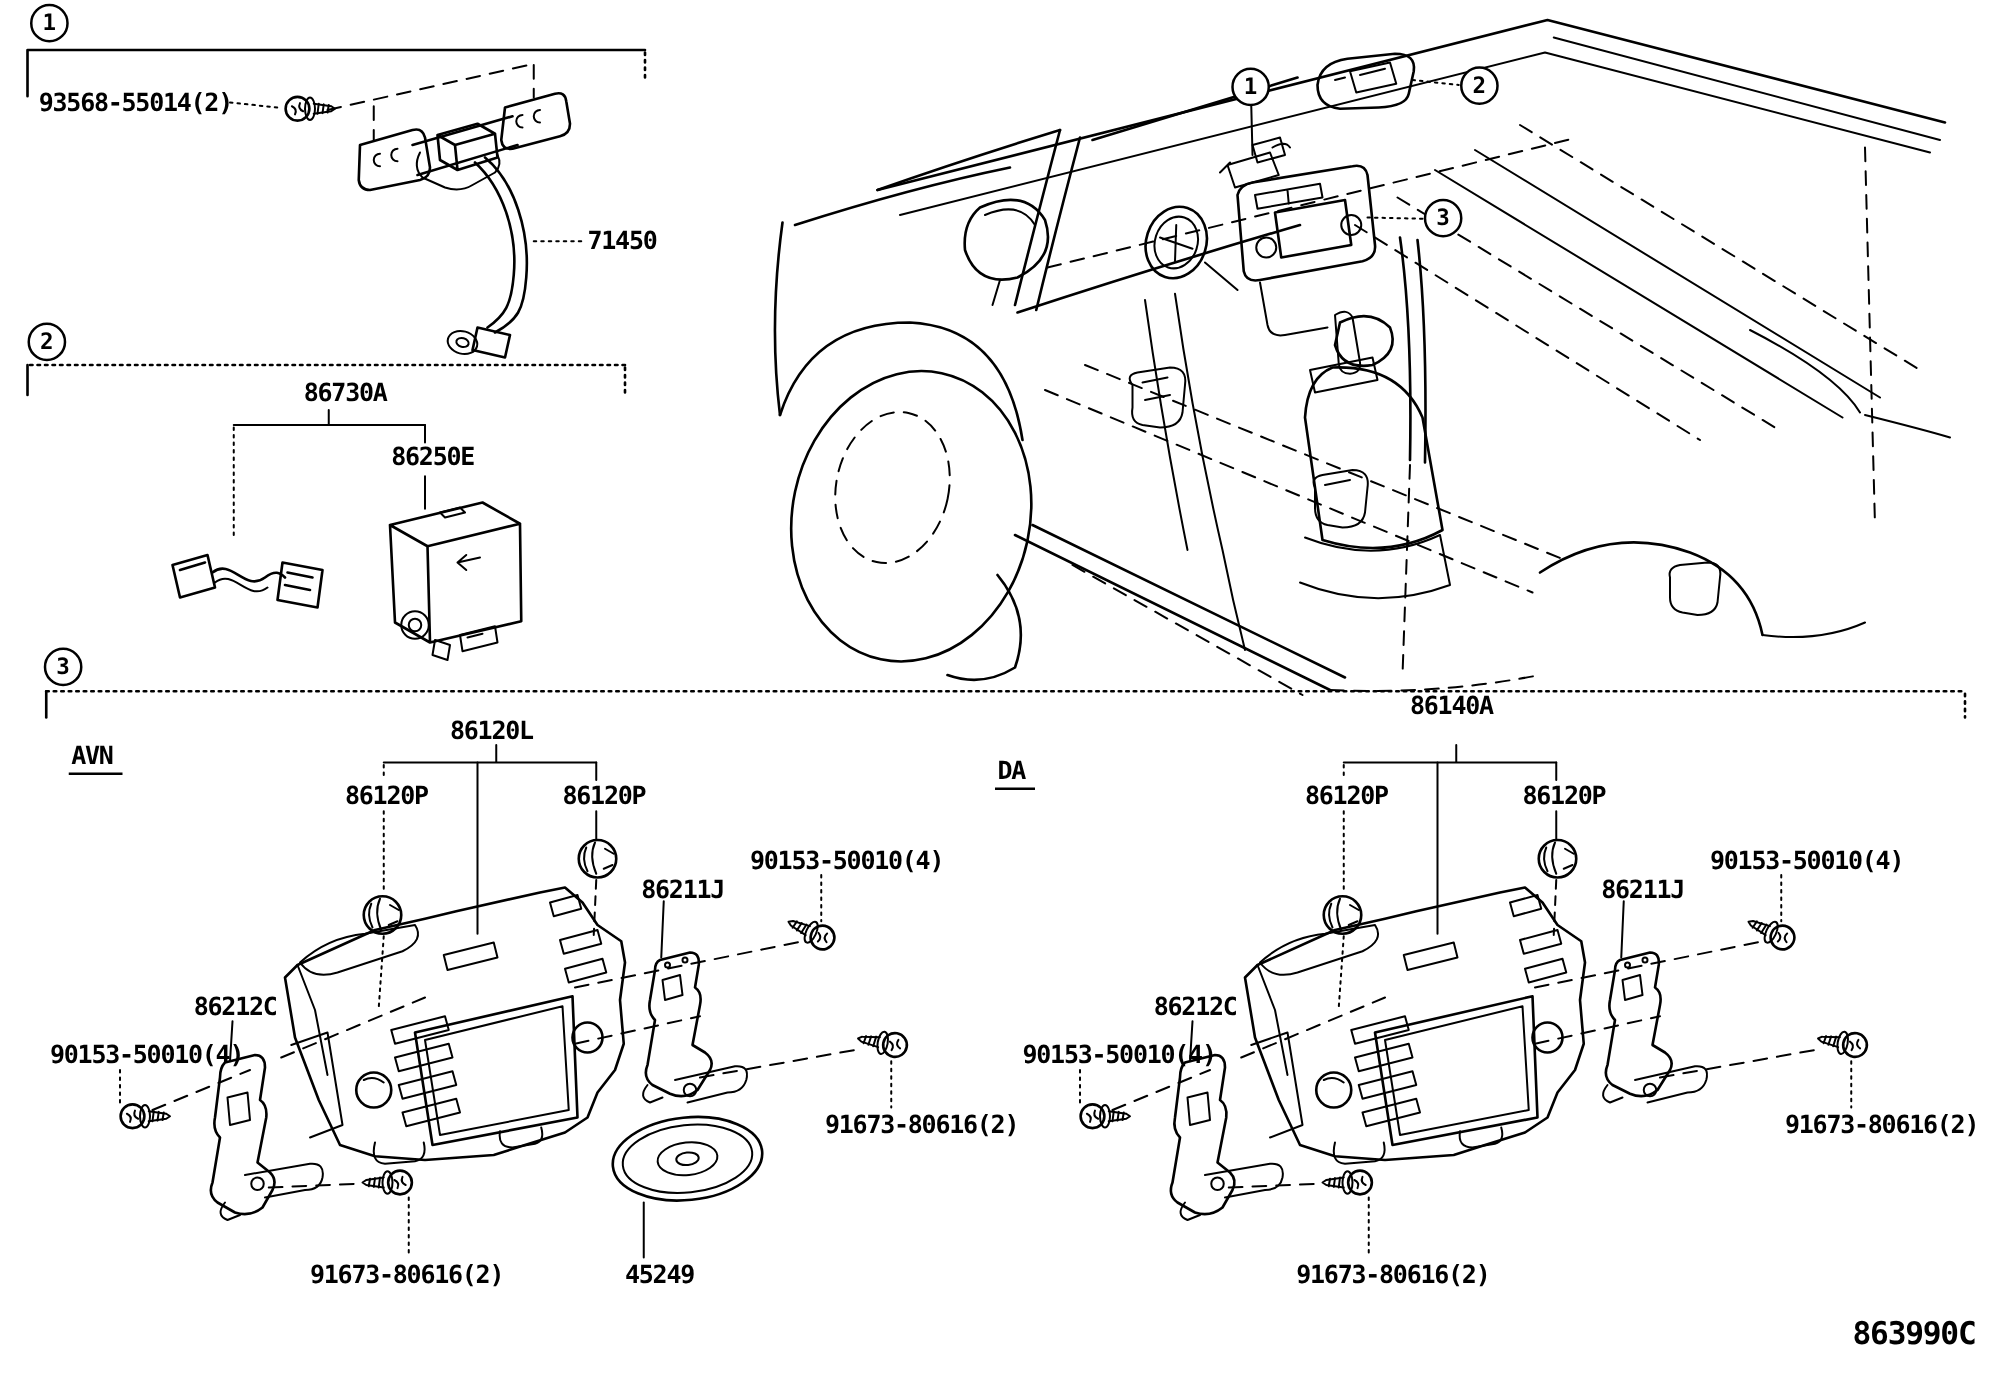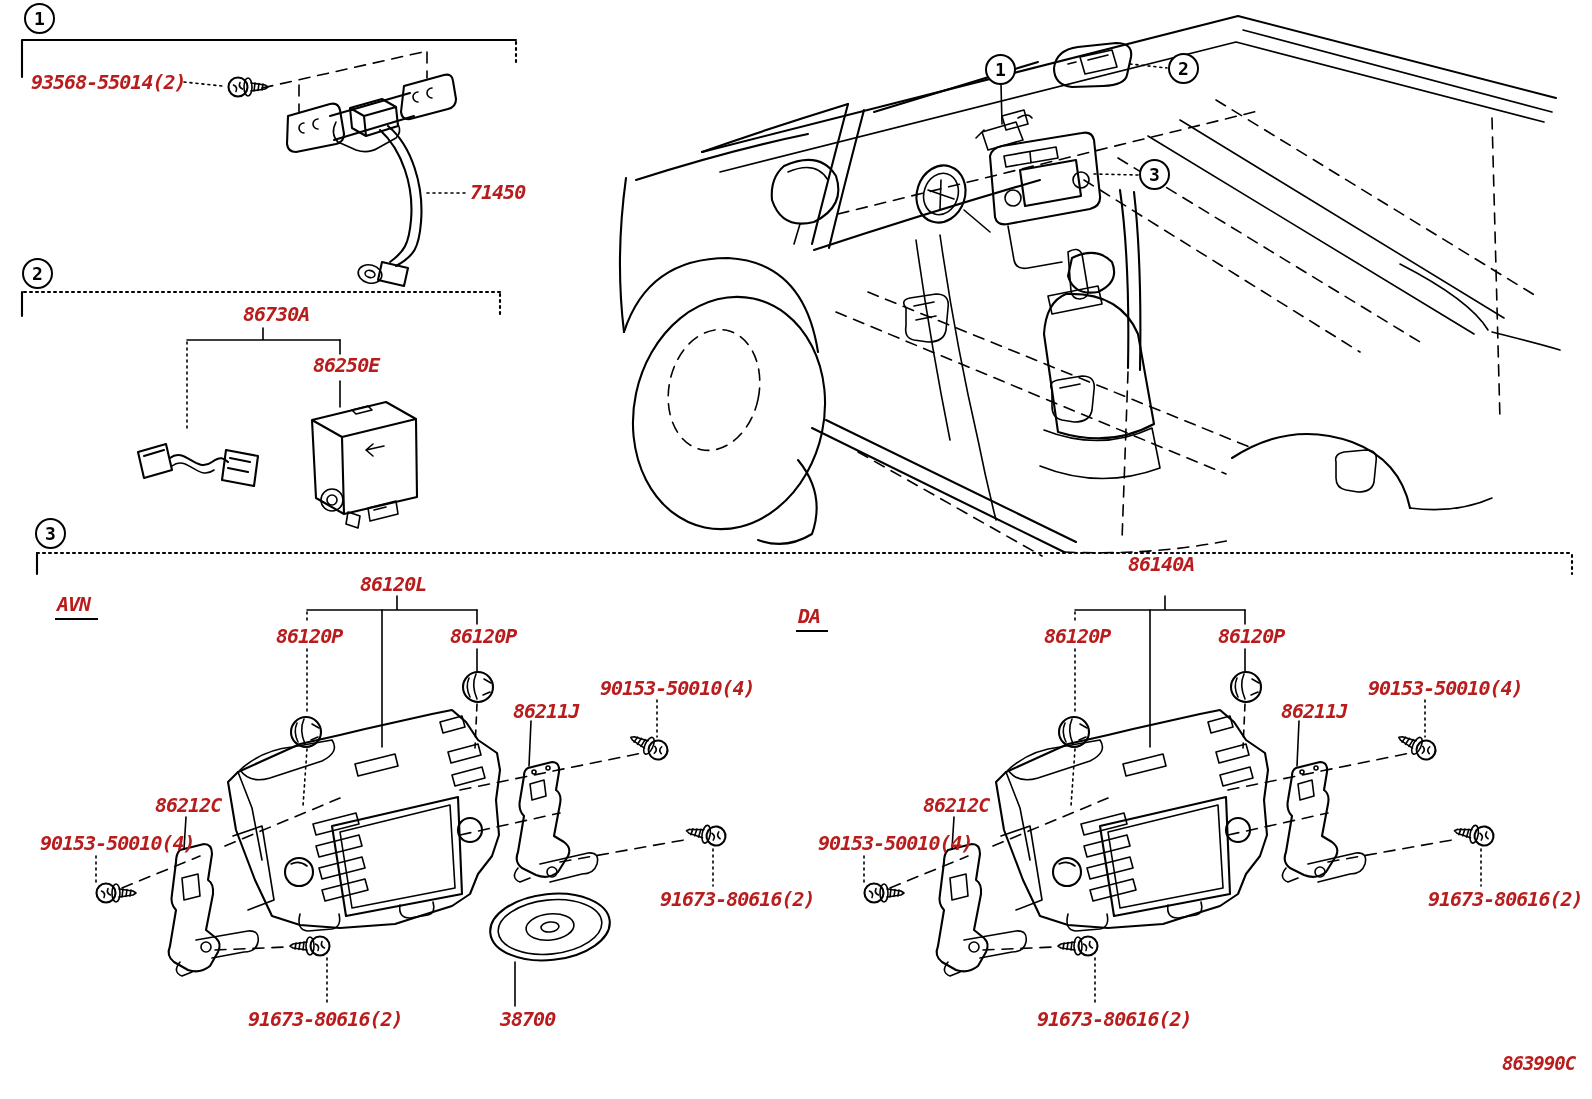--- a/index.html
+++ b/index.html
@@ -5,22 +5,22 @@
   html,body{margin:0;padding:0;background:#fff;}
   #stage{position:relative;width:1592px;height:1099px;background:#fff;overflow:hidden;
          font-family:"DejaVu Sans Mono",monospace;}
   #art{position:absolute;left:0;top:0;}
   .s{stroke:#000;fill:none;stroke-width:2.1;stroke-linejoin:round;stroke-linecap:round;}
   .thin{stroke-width:1.6;}
   .dash{stroke-dasharray:11 8;}
   .fdash{stroke-dasharray:7 6;}
   .dot{stroke-dasharray:2 4;}
   .lbl{position:absolute;font-weight:700;font-size:20px;line-height:1;letter-spacing:-1px;
-       color:#b91c1c;white-space:nowrap;font-style:italic;}
-  .small{font-size:19px;margin-left:20px;}
+       color:#000000;white-space:nowrap;}
+  .small{font-size:25px;}
   .variant{border-bottom:2px solid #000;padding:0 8px 4px 2px;margin-top:24px;}
   .callout{position:absolute;width:27px;height:27px;border:2.5px solid #000;border-radius:50%;
            display:flex;align-items:center;justify-content:center;background:#fff;
            font-weight:700;font-size:18px;letter-spacing:0;color:#000;}
 </style>
 </head>
 <body>
 
 <div id="stage">
 
@@ -258,21 +258,21 @@
 
 <div class="lbl" style="left:360px;top:574px">86120L</div>
 <div class="lbl" style="left:276px;top:626px">86120P</div>
 <div class="lbl" style="left:450px;top:626px">86120P</div>
 <div class="lbl" style="left:513px;top:701px">86211J</div>
 <div class="lbl" style="left:600px;top:678px">90153-50010(4)</div>
 <div class="lbl" style="left:155px;top:795px">86212C</div>
 <div class="lbl" style="left:40px;top:833px">90153-50010(4)</div>
 <div class="lbl" style="left:248px;top:1009px">91673-80616(2)</div>
 <div class="lbl" style="left:660px;top:889px">91673-80616(2)</div>
-<div class="lbl" style="left:500px;top:1009px">38700</div>
+<div class="lbl" style="left:500px;top:1009px">45249</div>
 
 <div class="lbl" style="left:1128px;top:554px">86140A</div>
 <div class="lbl" style="left:1044px;top:626px">86120P</div>
 <div class="lbl" style="left:1218px;top:626px">86120P</div>
 <div class="lbl" style="left:1281px;top:701px">86211J</div>
 <div class="lbl" style="left:1368px;top:678px">90153-50010(4)</div>
 <div class="lbl" style="left:923px;top:795px">86212C</div>
 <div class="lbl" style="left:818px;top:833px">90153-50010(4)</div>
 <div class="lbl" style="left:1037px;top:1009px">91673-80616(2)</div>
 <div class="lbl" style="left:1428px;top:889px">91673-80616(2)</div>

